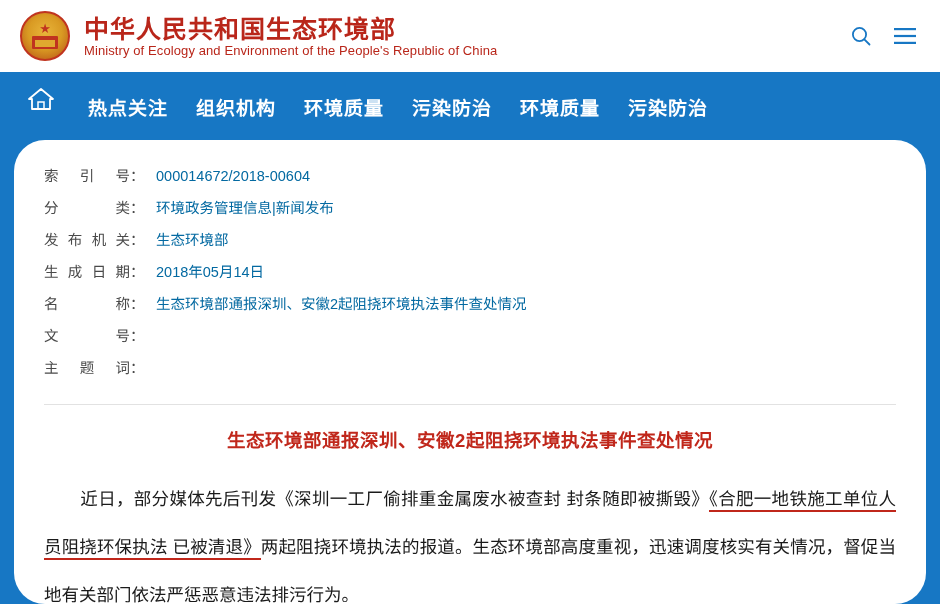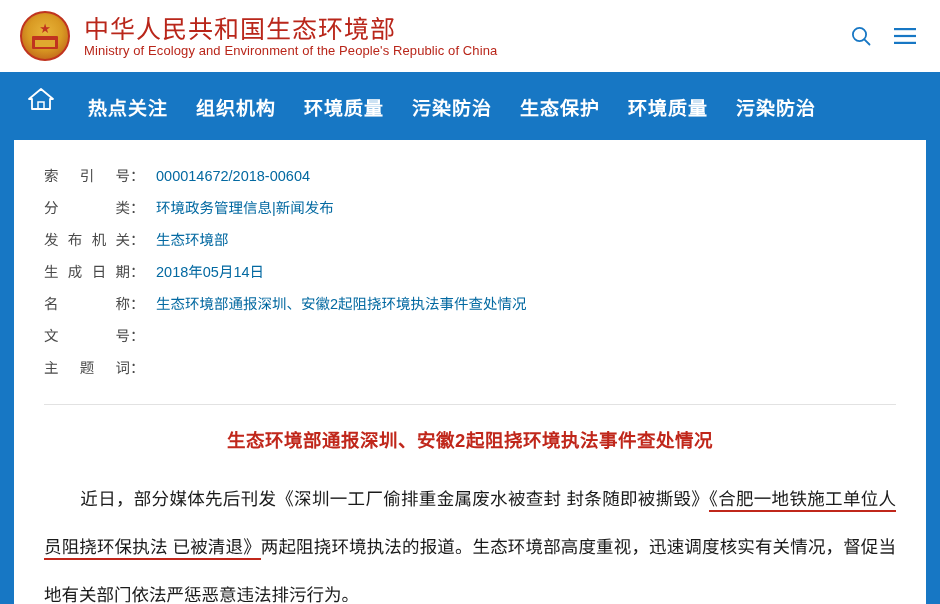--- a/index.html
+++ b/index.html
@@ -71,21 +71,21 @@
   }
   .title-block {
     margin-left: 12px;
     display: flex;
     flex-direction: column;
     justify-content: center;
   }
   .title-cn {
     color: #b9261a;
     font-size: 25px;
-    font-weight: normal;
+    font-weight: bold;
     letter-spacing: 1px;
     line-height: 30px;
     white-space: nowrap;
   }
   .title-en {
     color: #b9261a;
     font-size: 13px;
     line-height: 14px;
     letter-spacing: 0.1px;
     white-space: nowrap;
@@ -143,20 +143,21 @@
     padding: 14px 14px 0 14px;
     box-sizing: border-box;
     height: calc(604px - 72px - 54px);
   }
   .article-card {
     background: #ffffff;
     height: 100%;
     box-sizing: border-box;
     padding: 20px 30px 0 30px;
     overflow: hidden;
+    border-radius: 31px;
   }
 
   .meta-table {
     width: 100%;
     border-collapse: collapse;
     margin-top: 6px;
   }
   .meta-table td {
     vertical-align: top;
     padding: 0 0 12px 0;
@@ -241,21 +242,20 @@
   <div class="nav-home">
     <svg width="28" height="26" viewBox="0 0 28 26">
       <path d="M14 3 L26 13 L23 13 L23 23 L5 23 L5 13 L2 13 Z" fill="none" stroke="#ffffff" stroke-width="1.8" stroke-linejoin="round"></path>
       <rect x="11" y="16" width="6" height="7" fill="none" stroke="#ffffff" stroke-width="1.5"></rect>
     </svg>
   </div>
   <div class="nav-item">热点关注</div>
   <div class="nav-item">组织机构</div>
   <div class="nav-item">环境质量</div>
   <div class="nav-item">污染防治</div>
-  <div class="nav-item">生态保护</div>
   <div class="nav-item">环境质量</div>
   <div class="nav-item">污染防治</div>
 </div>
 
 <div class="page-body">
   <div class="article-card">
 
     <table class="meta-table">
       <tbody>
         <tr>

